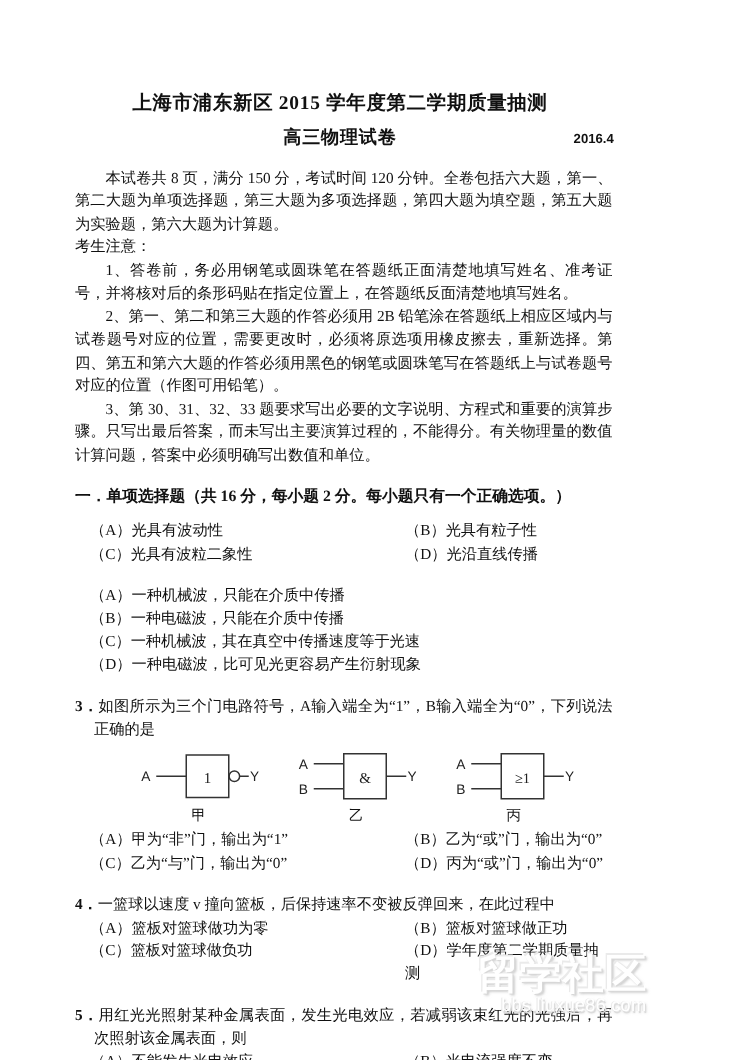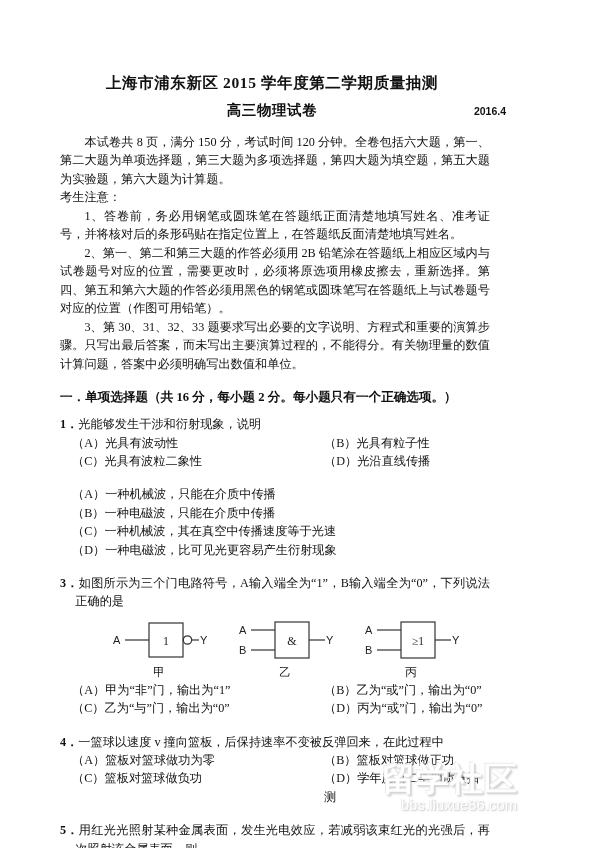--- a/index.html
+++ b/index.html
@@ -41,21 +41,21 @@
   }
   .doc-subtitle {
     text-align: center;
     font-weight: bold;
     font-size: 14.5px;
     letter-spacing: 0.6px;
     line-height: 1.2;
   }
   .doc-date {
     position: absolute;
-    right: 38px;
+    right: 53px;
     top: 3px;
     font-size: 10.5px;
     font-weight: bold;
     font-family: "Liberation Sans", sans-serif;
   }
 
   
   .content {
     padding: 0 54px 0 60px;
   }
@@ -201,21 +201,20 @@
     <p class="para indent">2、第一、第二和第三大题的作答必须用 2B 铅笔涂在答题纸上相应区域内与试卷题号对应的位置，需要更改时，必须将原选项用橡皮擦去，重新选择。第四、第五和第六大题的作答必须用黑色的钢笔或圆珠笔写在答题纸上与试卷题号对应的位置（作图可用铅笔）。</p>
     <p class="para indent">3、第 30、31、32、33 题要求写出必要的文字说明、方程式和重要的演算步骤。只写出最后答案，而未写出主要演算过程的，不能得分。有关物理量的数值计算问题，答案中必须明确写出数值和单位。</p>
 
     <div class="spacer-md"></div>
 
     <p class="section-head">一．单项选择题（共 16 分，每小题 2 分。每小题只有一个正确选项。）</p>
 
     <div class="spacer-sm"></div>
 
     <div class="question">
-      <p class="q-stem hang"><span class="qnum">1．</span><span>光能够发生干涉和衍射现象，说明</span></p>
       <div class="opts">
         <div class="opt-row">
           <div class="opt col1">（A）光具有波动性</div>
           <div class="opt col2">（B）光具有粒子性</div>
         </div>
         <div class="opt-row">
           <div class="opt col1">（C）光具有波粒二象性</div>
           <div class="opt col2">（D）光沿直线传播</div>
         </div>
       </div>

